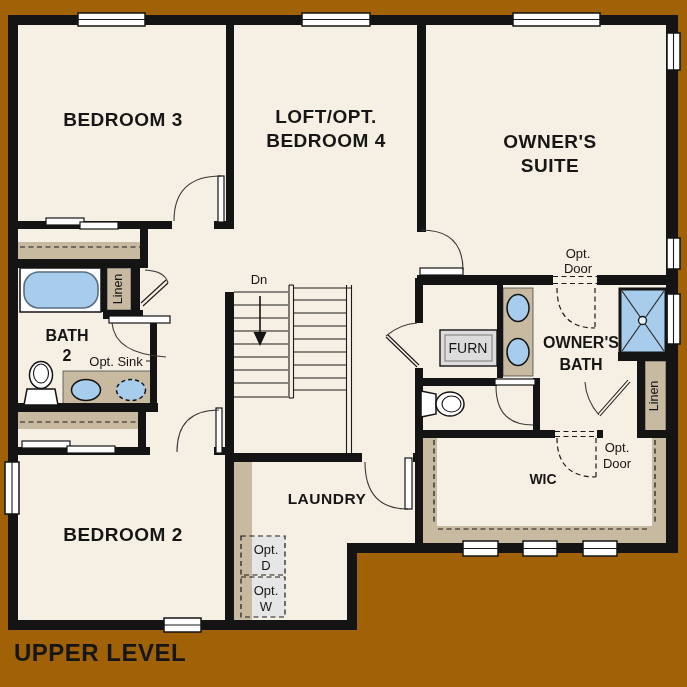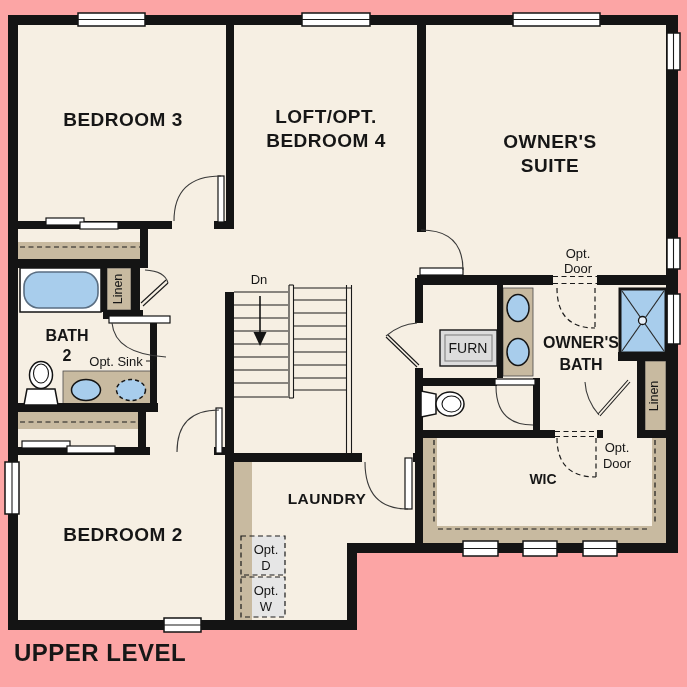--- a/index.html
+++ b/index.html
@@ -1,16 +1,16 @@
 <!DOCTYPE html>
 <html><head>
 <meta charset="utf-8">
 <style>
   html,body{margin:0;padding:0;background:#ffffff;}
-  .stage{width:687px;height:687px;position:relative;background:#fca5a5;overflow:hidden;}
+  .stage{width:687px;height:687px;position:relative;background:#a16207;overflow:hidden;}
   svg{display:block;}
   .wall{fill:#141414;stroke:none;}
   .floor{fill:#f6efe3;stroke:none;}
   .case{fill:#c8baa0;stroke:#4a4a4a;stroke-width:0.8;}
   .case-noline{fill:#c8baa0;stroke:none;}
   .blue{fill:#a8cdec;}
   .white-fix{fill:#ffffff;stroke:#141414;stroke-width:1.5;}
   .thin{fill:none;stroke:#1a1a1a;stroke-width:1.1;}
   .arc{fill:none;stroke:#3a3a3a;stroke-width:1.1;}
   .dash{fill:none;stroke:#1a1a1a;stroke-width:1.2;stroke-dasharray:5,3.5;}

